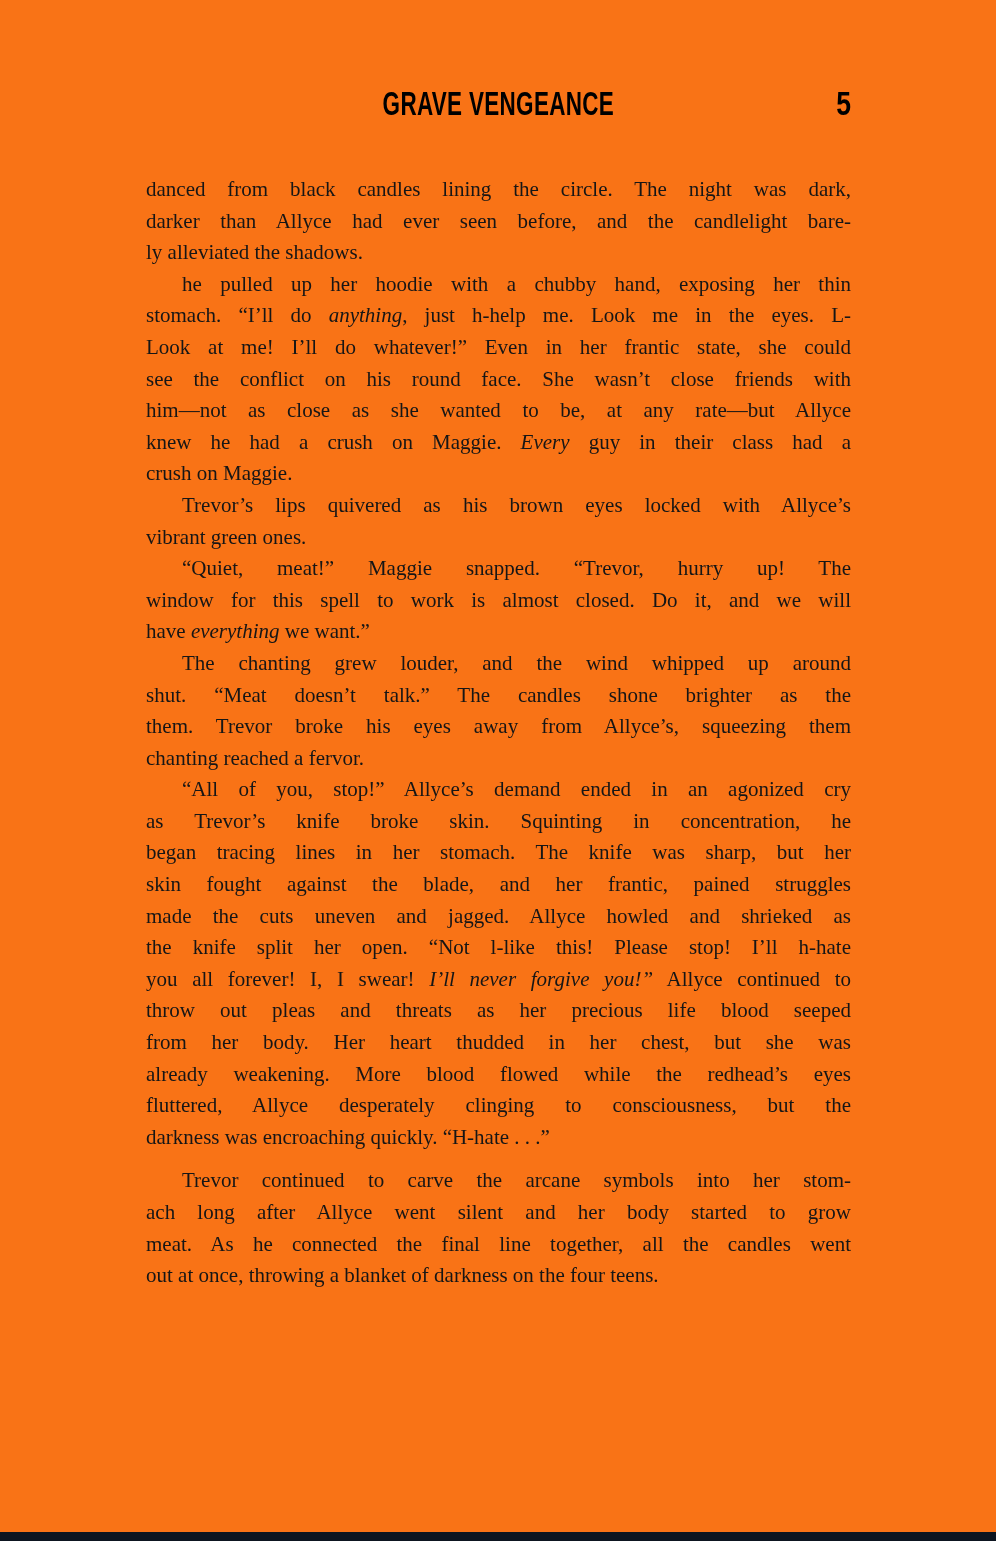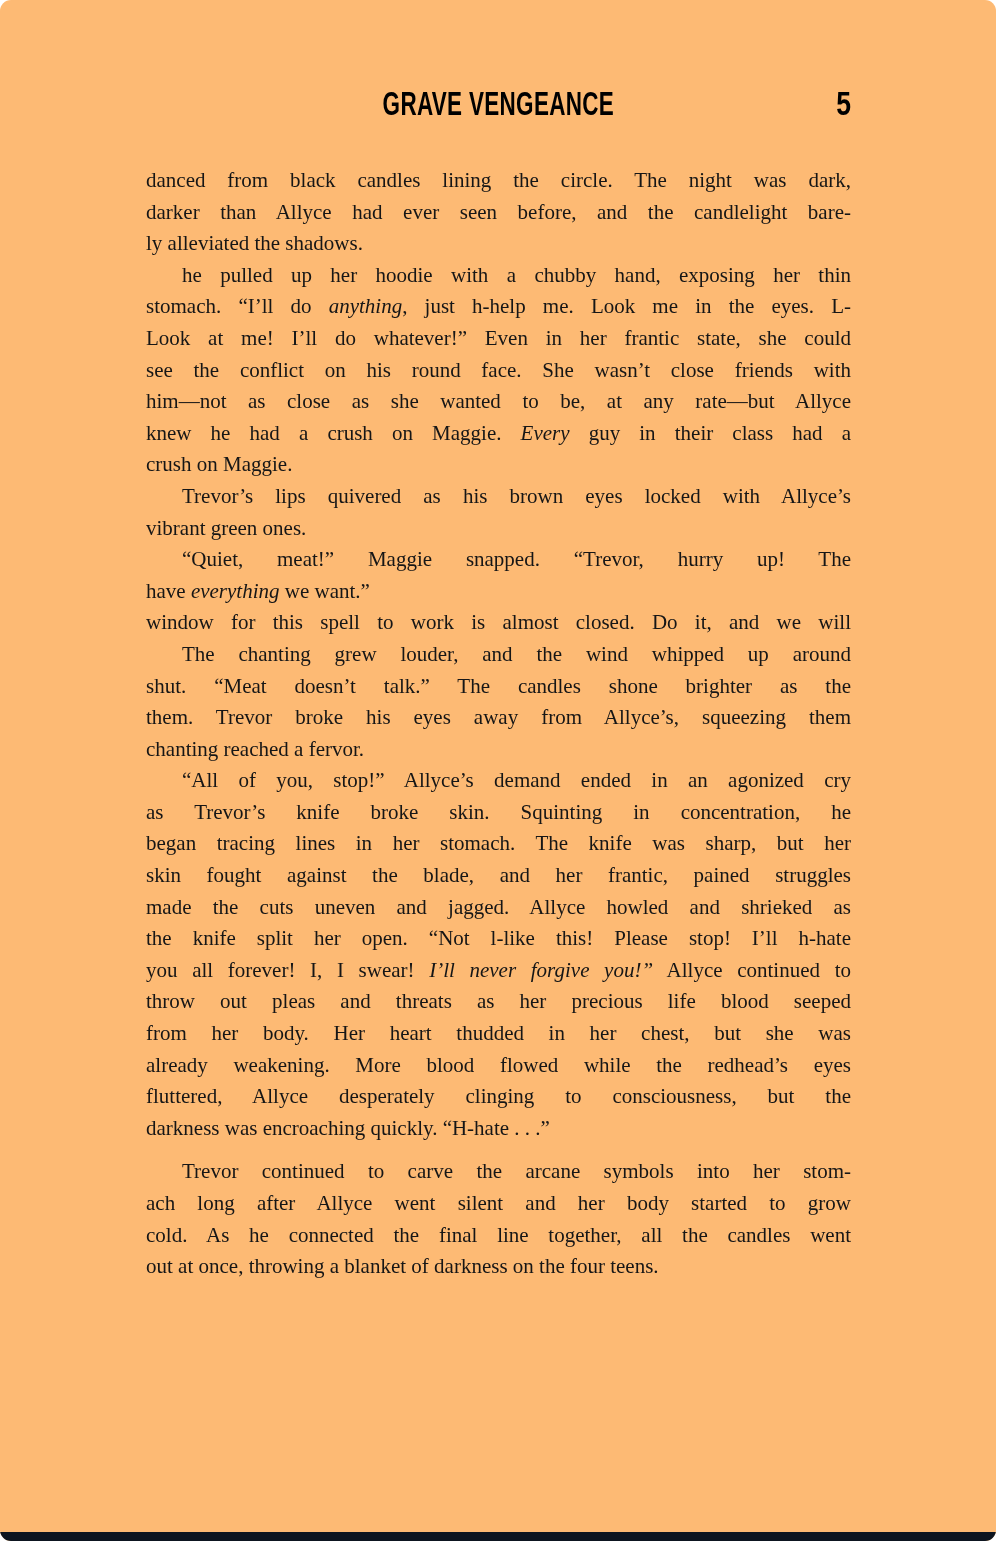--- a/index.html
+++ b/index.html
@@ -4,25 +4,24 @@
 <style>
   html, body {
     margin: 0;
     padding: 0;
     background: #ffffff;
   }
   .page {
     position: relative;
     width: 996px;
     height: 1541px;
-    background: #fdba74;
+    background: #f97316;
     overflow: hidden;
     font-family: "Liberation Serif", serif;
     color: #161616;
-    border-radius: 11px;
   }
   .running-header {
     position: absolute;
     top: 86px;
     left: 146px;
     width: 705px;
     height: 34px;
     text-align: center;
     font-family: "Liberation Sans", sans-serif;
     font-weight: 700;
@@ -40,21 +39,21 @@
   .page-number {
     position: absolute;
     right: 0;
     top: 0;
     display: inline-block;
     transform: scaleX(0.78);
     transform-origin: right center;
   }
   .body-text {
     position: absolute;
-    top: 165px;
+    top: 174px;
     left: 146px;
     width: 705px;
     font-size: 21px;
     line-height: 31.6px;
   }
   .line {
     text-align: justify;
     text-align-last: justify;
   }
   .line.last {
@@ -101,22 +100,22 @@
         <div class="line"><span>him—not as close as she wanted to be, at any rate—but Allyce</span></div>
         <div class="line"><span>knew he had a crush on Maggie. </span><em>Every</em><span> guy in their class had a</span></div>
         <div class="line last"><span>crush on Maggie.</span></div>
       </div>
       <div class="para indent">
         <div class="line"><span>Trevor’s lips quivered as his brown eyes locked with Allyce’s</span></div>
         <div class="line last"><span>vibrant green ones.</span></div>
       </div>
       <div class="para indent">
         <div class="line"><span>“Quiet, meat!” Maggie snapped. “Trevor, hurry up! The</span></div>
+        <div class="line"><span>window for this spell to work is almost closed. Do it, and we will</span></div>
         <div class="line last"><span>have </span><em>everything</em><span> we want.”</span></div>
-        <div class="line"><span>window for this spell to work is almost closed. Do it, and we will</span></div>
       </div>
       <div class="para indent">
         <div class="line"><span>The chanting grew louder, and the wind whipped up around</span></div>
         <div class="line"><span>shut. “Meat doesn’t talk.” The candles shone brighter as the</span></div>
         <div class="line"><span>them. Trevor broke his eyes away from Allyce’s, squeezing them</span></div>
         <div class="line last"><span>chanting reached a fervor.</span></div>
       </div>
       <div class="para indent">
         <div class="line"><span>“All of you, stop!” Allyce’s demand ended in an agonized cry</span></div>
         <div class="line"><span>as Trevor’s knife broke skin. Squinting in concentration, he</span></div>
@@ -127,20 +126,20 @@
         <div class="line"><span>you all forever! I, I swear! </span><em>I’ll never forgive you!”</em><span> Allyce continued to</span></div>
         <div class="line"><span>throw out pleas and threats as her precious life blood seeped</span></div>
         <div class="line"><span>from her body. Her heart thudded in her chest, but she was</span></div>
         <div class="line"><span>already weakening. More blood flowed while the redhead’s eyes</span></div>
         <div class="line"><span>fluttered, Allyce desperately clinging to consciousness, but the</span></div>
         <div class="line last"><span>darkness was encroaching quickly. “H-hate . . .”</span></div>
       </div>
       <div class="para indent brk">
         <div class="line"><span>Trevor continued to carve the arcane symbols into her stom-</span></div>
         <div class="line"><span>ach long after Allyce went silent and her body started to grow</span></div>
-        <div class="line"><span>cold. As he connected the final line together, all the candles went</span></div>
+        <div class="line"><span>meat. As he connected the final line together, all the candles went</span></div>
         <div class="line last"><span>out at once, throwing a blanket of darkness on the four teens.</span></div>
       </div>
     </div>
 
   <div class="bottom-bar" style="background: rgb(13, 21, 32);"></div>
 
 </div>
 
 </body></html>

